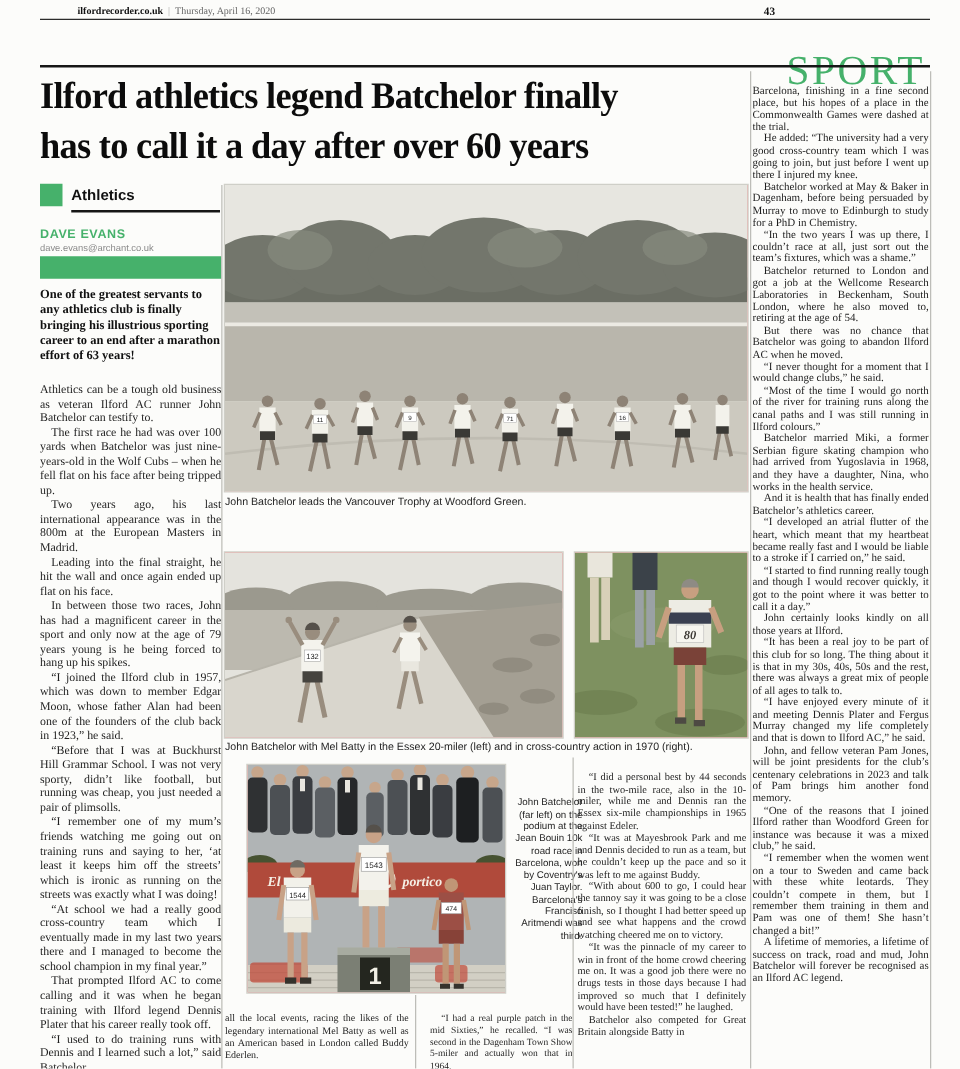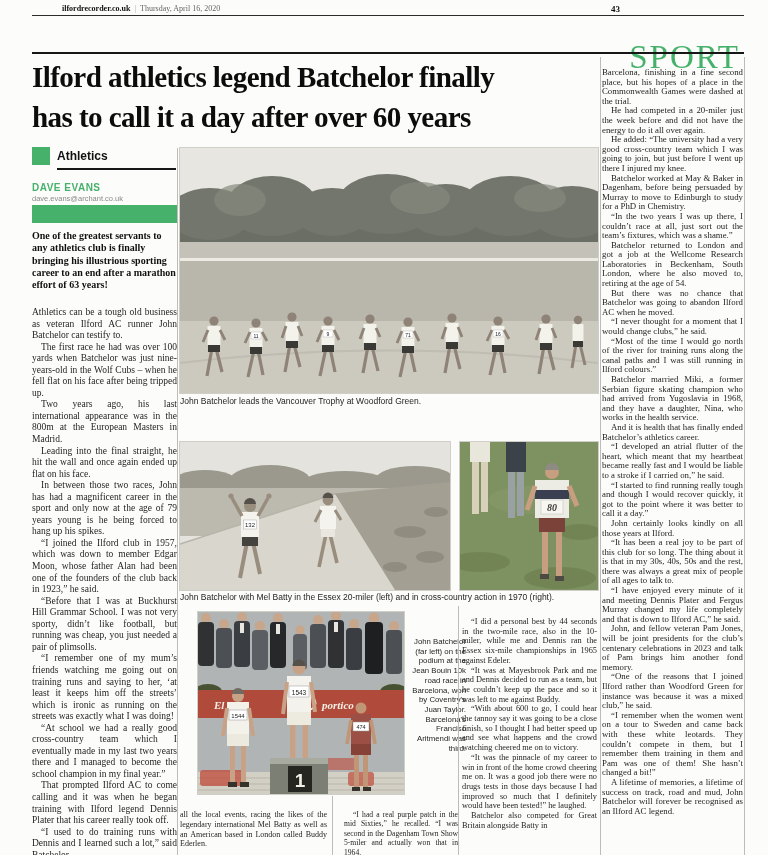--- a/index.html
+++ b/index.html
@@ -125,21 +125,20 @@
     </div>
   <div class="col col4">
       <p>“I did a personal best by 44 seconds in the two-mile race, also in the 10-miler, while me and Dennis ran the Essex six-mile championships in 1965 against Edeler.</p>
       <p>“It was at Mayesbrook Park and me and Dennis decided to run as a team, but he couldn’t keep up the pace and so it was left to me against Buddy.</p>
       <p>“With about 600 to go, I could hear the tannoy say it was going to be a close finish, so I thought I had better speed up and see what happens and the crowd watching cheered me on to victory.</p>
       <p>“It was the pinnacle of my career to win in front of the home crowd cheering me on. It was a good job there were no drugs tests in those days because I had improved so much that I definitely would have been tested!” he laughed.</p>
       <p>Batchelor also competed for Great Britain alongside Batty in</p>
     </div>
   <div class="col col5">
       <p class="flush">Barcelona, finishing in a fine second place, but his hopes of a place in the Commonwealth Games were dashed at the trial.</p>
-      <p>He had competed in a 20-miler just the week before and did not have the energy to do it all over again.</p>
       <p>He added: “The university had a very good cross-country team which I was going to join, but just before I went up there I injured my knee.</p>
       <p>Batchelor worked at May &amp; Baker in Dagenham, before being persuaded by Murray to move to Edinburgh to study for a PhD in Chemistry.</p>
       <p>“In the two years I was up there, I couldn’t race at all, just sort out the team’s fixtures, which was a shame.”</p>
       <p>Batchelor returned to London and got a job at the Wellcome Research Laboratories in Beckenham, South London, where he also moved to, retiring at the age of 54.</p>
       <p>But there was no chance that Batchelor was going to abandon Ilford AC when he moved.</p>
       <p>“I never thought for a moment that I would change clubs,” he said.</p>
       <p>“Most of the time I would go north of the river for training runs along the canal paths and I was still running in Ilford colours.”</p>
       <p>Batchelor married Miki, a former Serbian figure skating champion who had arrived from Yugoslavia in 1968, and they have a daughter, Nina, who works in the health service.</p>
       <p>And it is health that has finally ended Batchelor’s athletics career.</p>
       <p>“I developed an atrial flutter of the heart, which meant that my heartbeat became really fast and I would be liable to a stroke if I carried on,” he said.</p>

